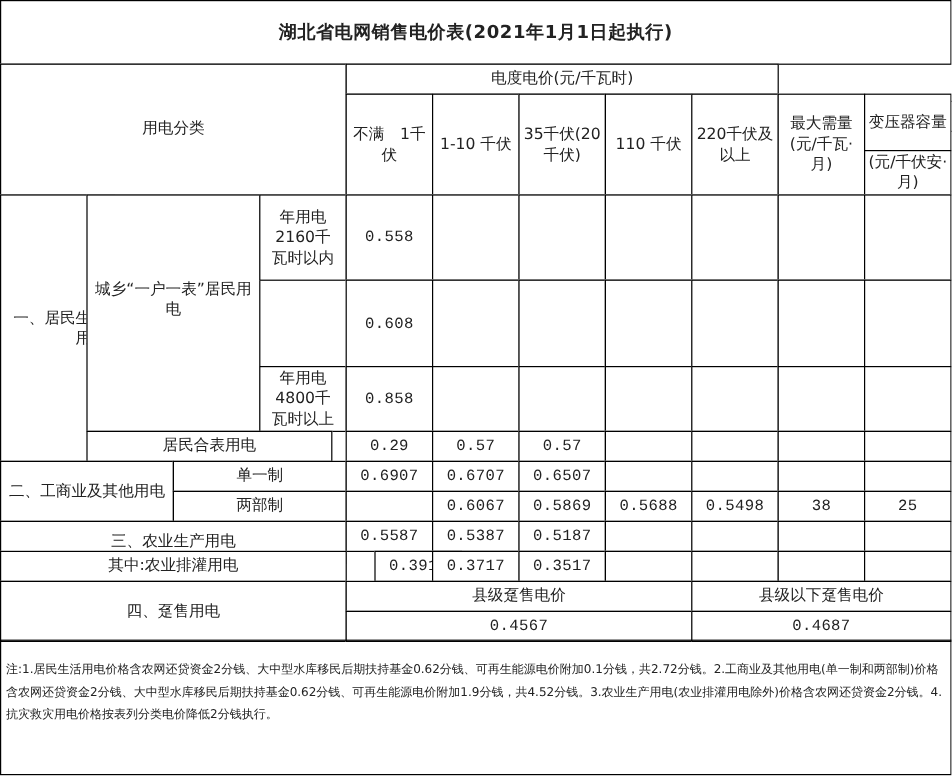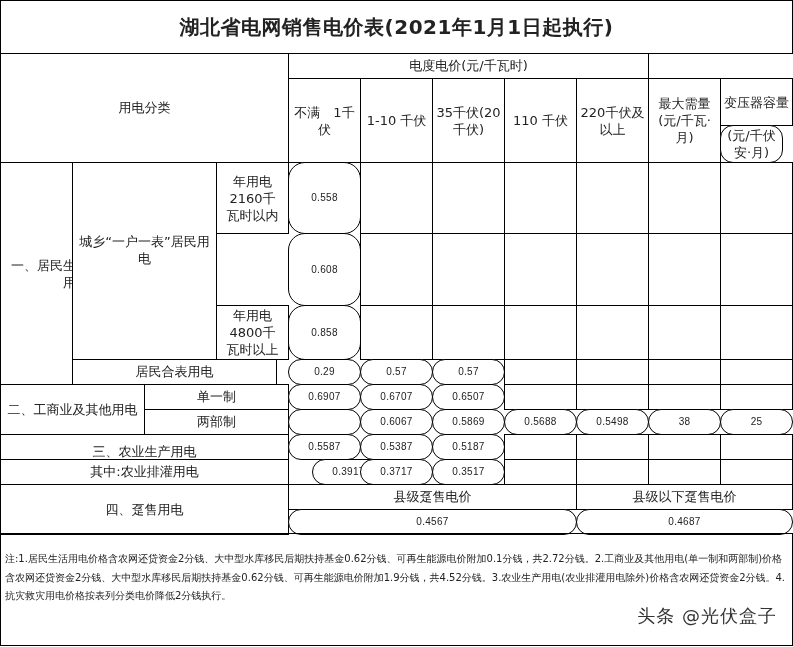--- a/index.html
+++ b/index.html
@@ -9,22 +9,22 @@
   .cell {
     position: absolute;
     border: 1px solid #000;
     display: flex; align-items: center; justify-content: center;
     text-align: center;
     font-size: 13px; line-height: 18px;
     color: #222;
     background: #fff;
   }
   .cell span { display: block; }
-  .title { font-weight: bold; font-size: 20px; letter-spacing: 0.5px; }
-  .num { font-family: Liberation Sans, sans-serif; font-size: 10px; letter-spacing: 0.3px; border-radius: 17px; }
+  .title { font-weight: bold; font-size: 15px; letter-spacing: 0.5px; }
+  .num { font-family: Liberation Mono, monospace; font-size: 13px; letter-spacing: 0.3px; }
   .small { font-size: 13px; line-height: 17px; padding: 0 2px; }
   .note {
     position: absolute; left: 0; top: 533px; width: 793px; height: 113px;
     border: 1px solid #000; padding: 16px 4px 0 4px;
     font-size: 10px; line-height: 18.5px; color: #222; text-align: left;
     display: block;
   }
   .watermark {
     position: absolute; right: 16px; top: 604px;
     font-size: 18px; color: #333; letter-spacing: 1px;
@@ -64,21 +64,21 @@
   </div>
   <div class="cell small" style="left:576px;top:78px;width:73px;height:85px;">
     <span>220千伏及以上</span>
   </div>
   <div class="cell small" style="left:648px;top:78px;width:73px;height:85px;">
     <span>最大需量(元/千瓦·月)</span>
   </div>
   <div class="cell small" style="left:720px;top:78px;width:73px;height:48px;">
     <span>变压器容量</span>
   </div>
-  <div class="cell small" style="left:720px;top:125px;width:63px;height:38px;border-radius:13px;">
+  <div class="cell small" style="left:720px;top:125px;width:73px;height:38px;">
     <span>(元/千伏安·月)</span>
   </div>
 
   <div class="cell small" style="left:0;top:162px;width:96px;height:223px;padding:0 6px;text-align:right;">
     <span>一、居民生活用电</span>
   </div>
   <div class="cell small" style="left:72px;top:162px;width:145px;height:198px;padding:0 6px;align-items:flex-start;padding-top:70px;">
     <span>城乡“一户一表”居民用电</span>
   </div>
   <div class="cell small" style="left:216px;top:162px;width:73px;height:72px;padding:0 6px;">
@@ -227,14 +227,13 @@
     <span>0.4567</span>
   </div>
   <div class="cell num" style="left:576px;top:509px;width:217px;height:26px;">
     <span>0.4687</span>
   </div>
 
   <div class="note">
     <span>注:1.居民生活用电价格含农网还贷资金2分钱、大中型水库移民后期扶持基金0.62分钱、可再生能源电价附加0.1分钱，共2.72分钱。2.工商业及其他用电(单一制和两部制)价格含农网还贷资金2分钱、大中型水库移民后期扶持基金0.62分钱、可再生能源电价附加1.9分钱，共4.52分钱。3.农业生产用电(农业排灌用电除外)价格含农网还贷资金2分钱。4.抗灾救灾用电价格按表列分类电价降低2分钱执行。</span>
   </div>
 
-  <div class="watermark">头条 @光伏盒子</div>
 </div>
 
 </body></html>

